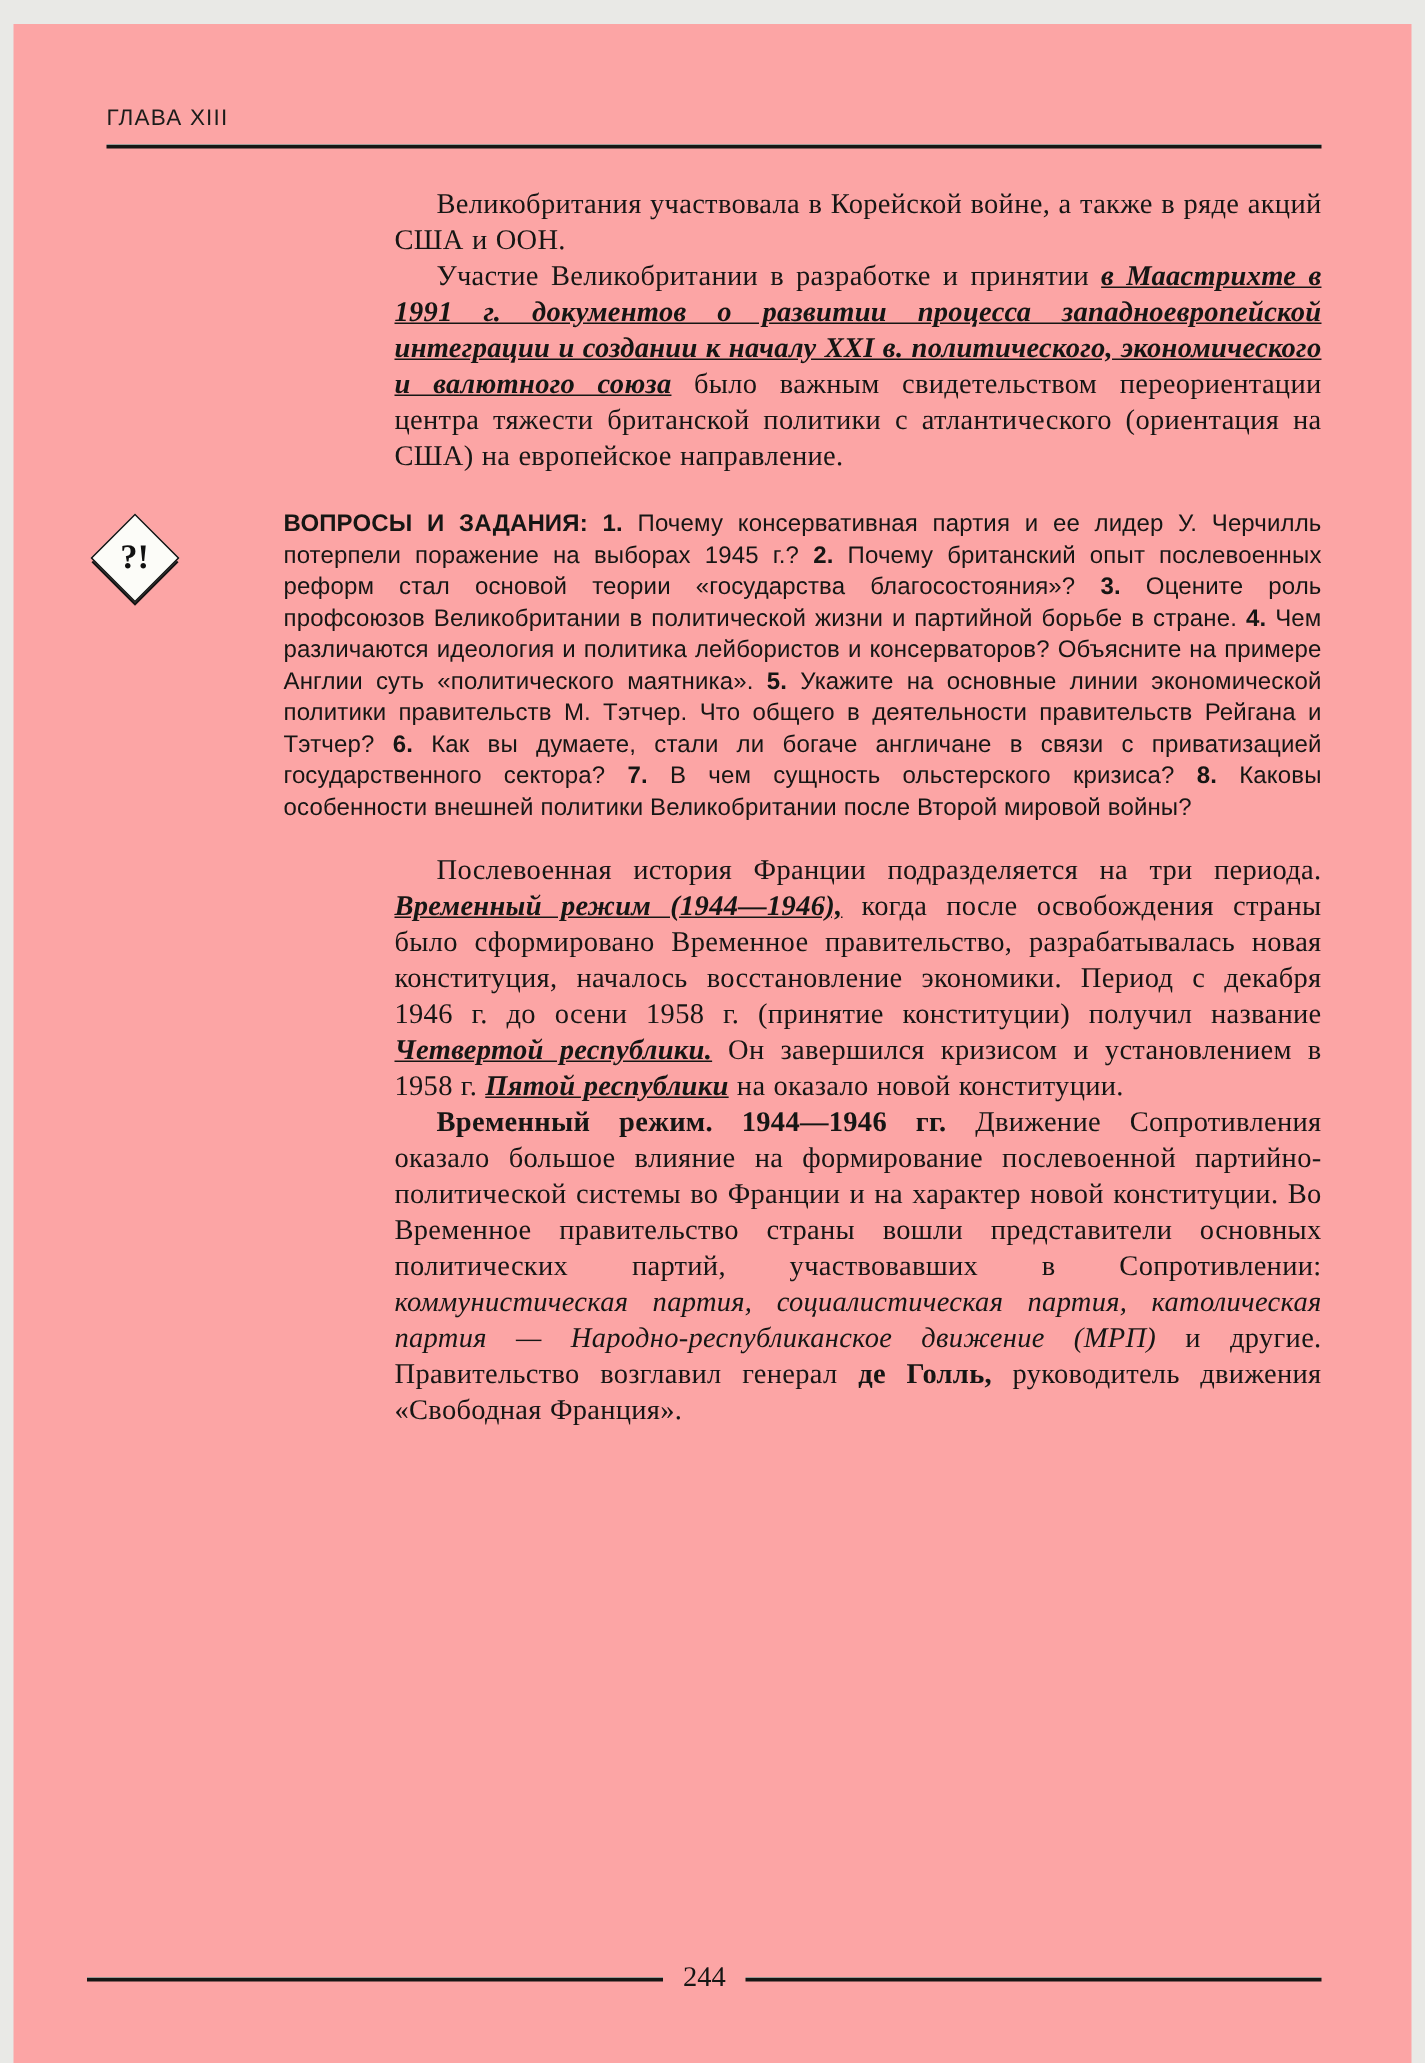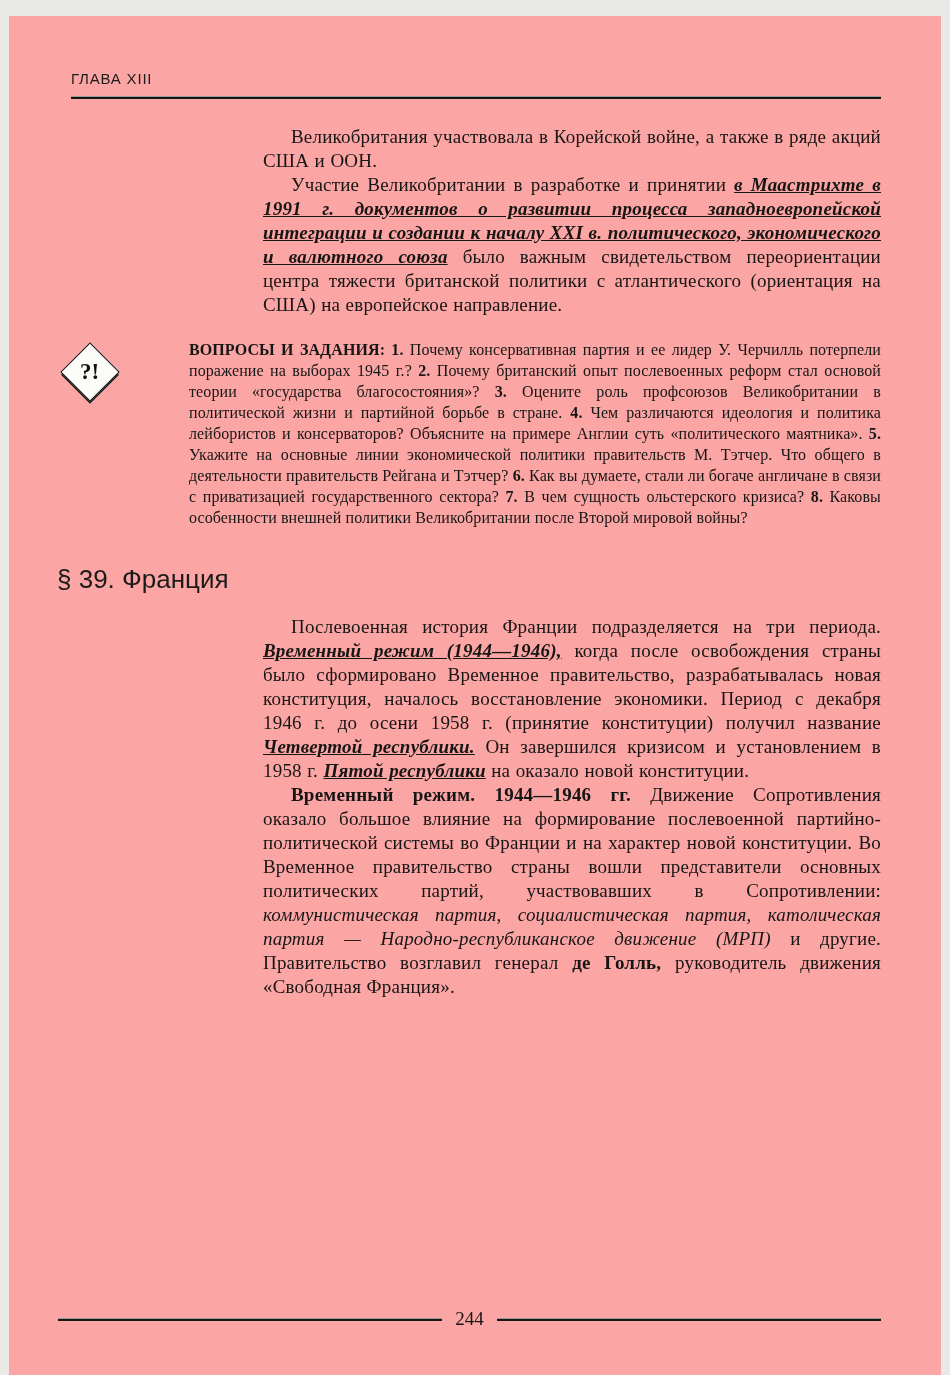--- a/index.html
+++ b/index.html
@@ -65,21 +65,21 @@
     transform: rotate(-45deg);
     font-family: "Liberation Serif", serif;
     font-weight: bold;
     font-size: 23px;
     color: #111;
   }
   .q-text {
     flex: 1;
     margin: 0;
     text-align: justify;
-    font-family: Liberation Serif, serif;
+    font-family: Liberation Sans, sans-serif;
     font-size: 16px;
     line-height: 21px;
     letter-spacing: 0.1px;
     color: #161614;
   }
   .q-label, .q-num { font-weight: bold; }
 
   
   .section-heading {
     margin: 36px 0 0 0;
@@ -152,21 +152,20 @@
         <span>Укажите на основные линии экономической политики правительств М. Тэтчер. Что общего в деятельности правительств Рейгана и Тэтчер?</span>
         <span class="q-num">6.</span>
         <span>Как вы думаете, стали ли богаче англичане в связи с приватизацией государственного сектора?</span>
         <span class="q-num">7.</span>
         <span>В чем сущность ольстерского кризиса?</span>
         <span class="q-num">8.</span>
         <span>Каковы особенности внешней политики Великобритании после Второй мировой войны?</span>
       </p>
     </section>
 
-    <h2 class="section-heading">§ 39. Франция</h2>
 
     <section class="body-block section-body">
       <p>
         <span>Послевоенная история Франции подразделяется на три периода.</span>
         <span class="bi">Временный режим (1944—1946),</span>
         <span>когда после освобождения страны было сформировано Временное правительство, разрабатывалась новая конституция, началось восстановление экономики. Период с декабря 1946 г. до осени 1958 г. (принятие конституции) получил название</span>
         <span class="bi">Четвертой республики.</span>
         <span>Он завершился кризисом и установлением в 1958 г.</span>
         <span class="bi">Пятой республики</span>
         <span>на оказало новой конституции.</span>

